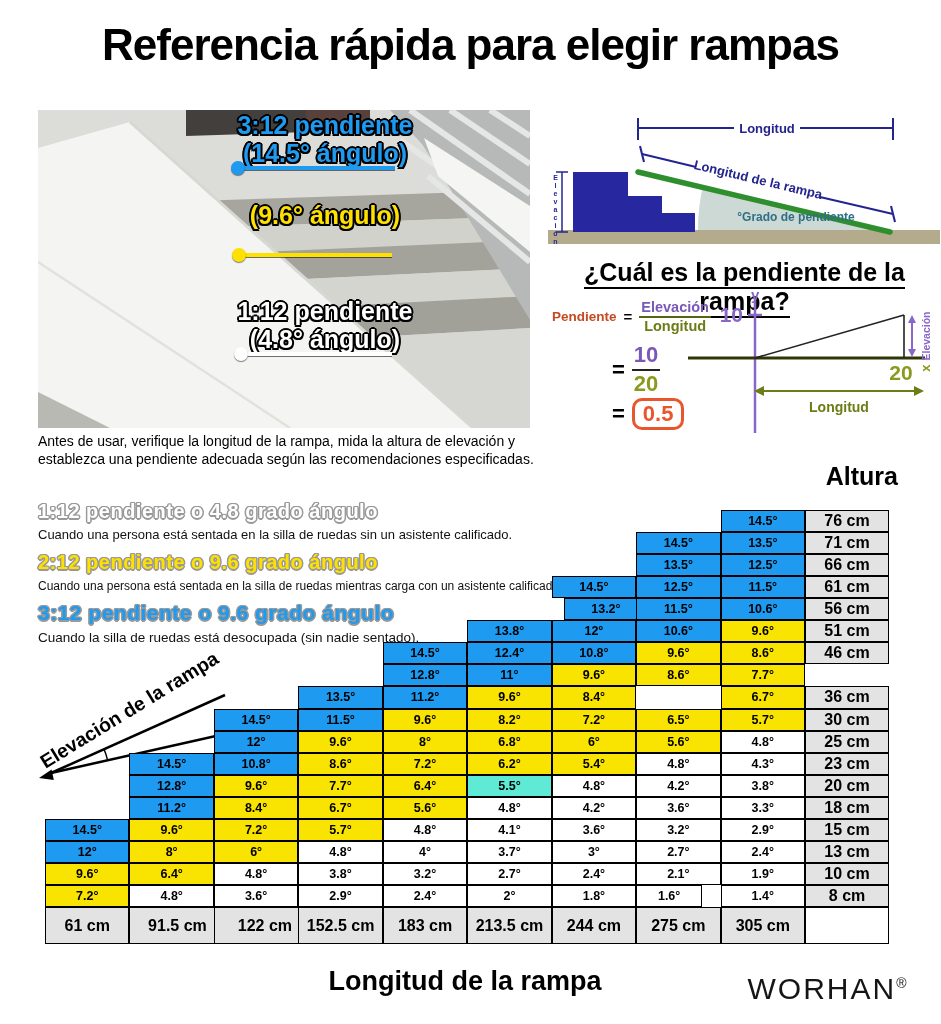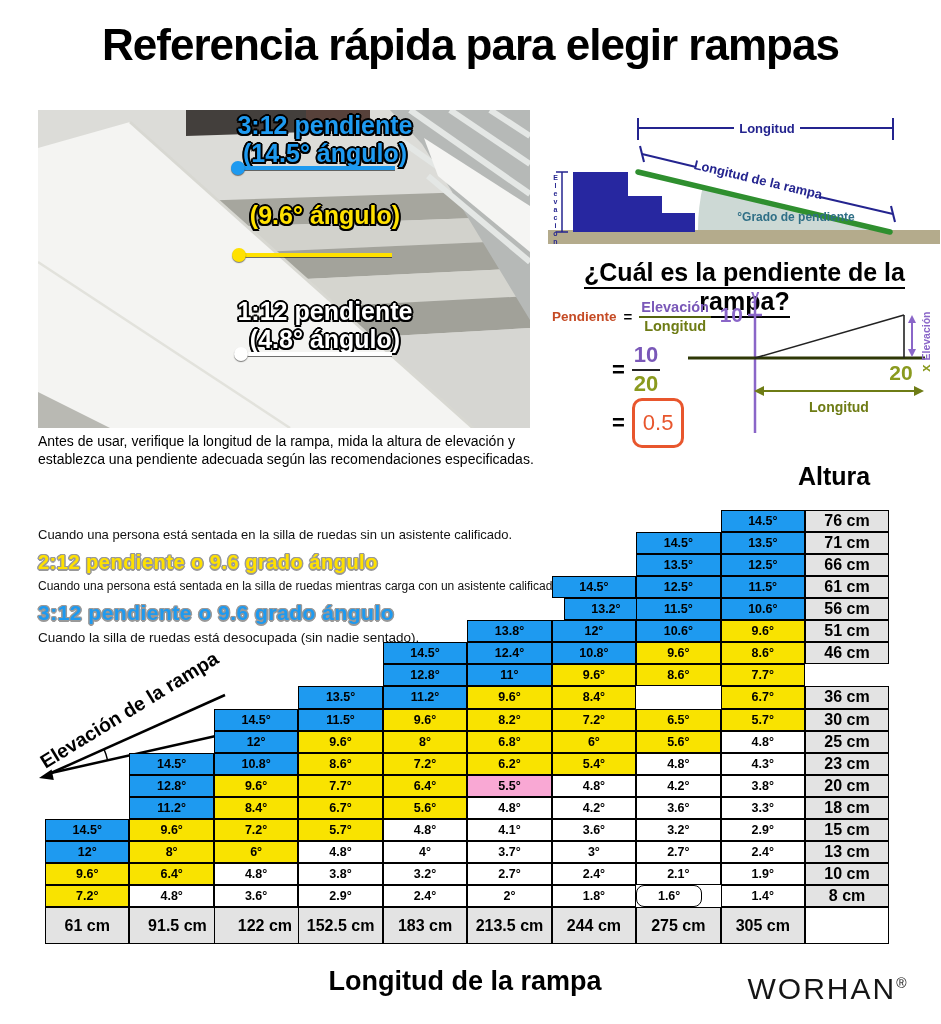--- a/index.html
+++ b/index.html
@@ -18,25 +18,25 @@
   
   .slope-q{left:548px;top:258px;width:393px;text-align:center;font-size:25px;font-weight:bold;}
   .slope-q span{border-bottom:2.5px solid #000;padding-bottom:1px;}
   .frow{display:flex;align-items:center;gap:7px;}
   .frac{display:inline-flex;flex-direction:column;text-align:center;}
   .frac .top{border-bottom:2px solid #56650f;padding:0 2px 1px;}
   .frac2 .top{border-bottom:2.5px solid #222;}
   .purple{color:#7a58b8;} .olive{color:#8a9a1e;} .olive-d{color:#6e7c15;}
   .pend{color:#c54a24;font-weight:bold;font-size:13.5px;}
   .eq{font-weight:bold;}
-  .resbox{border:3px solid #e8562d;border-radius:10px;color:#e8562d;font-weight:normal;font-size:22px;padding:9px 8px;}
+  .resbox{border:3px solid #e8562d;border-radius:10px;color:#e8562d;font-weight:bold;font-size:22px;padding:0 8px;}
   .elev-vert{left:552px;top:174px;height:62px;writing-mode:vertical-rl;text-orientation:upright;
              font-size:7px;font-weight:bold;color:#24248f;letter-spacing:1px;}
   .note{left:38px;top:432px;width:512px;font-size:14px;line-height:1.32;}
-  .altura{left:798px;top:462px;width:100px;text-align:left;font-size:25px;font-weight:bold;}
+  .altura{left:798px;top:462px;width:100px;text-align:right;font-size:25px;font-weight:bold;}
   
   .leg-t{font-weight:bold;font-size:20px;letter-spacing:.5px;
     text-shadow:1.5px 0 0 #999,-1.5px 0 0 #999,0 1.5px 0 #999,0 -1.5px 0 #999,
       1px 1px 0 #999,-1px -1px 0 #999,1px -1px 0 #999,-1px 1px 0 #999;}
   .leg-d{color:#111;}
   
   .slope-cell,.height-cell,.len-cell,.empty-cell{position:absolute;box-sizing:border-box;border:1.5px solid #000;
     display:flex;align-items:center;justify-content:center;font-weight:bold;}
   .slope-cell{font-size:12.5px;}
   .height-cell{background:#e3e3e3;font-size:16px;}
@@ -174,20 +174,21 @@
     <text x="213" y="92" text-anchor="middle" font-size="21" font-weight="bold" fill="#8a9a1e">20</text>
     <text x="242" y="48" text-anchor="middle" font-size="10.5" font-weight="bold" fill="#8a66c8" transform="rotate(-90 242 48)">Elevación</text>
     <text x="242" y="80" text-anchor="middle" font-size="13" font-weight="bold" fill="#8a9a1e" transform="rotate(-90 242 80)">x</text>
     <text x="151" y="124" text-anchor="middle" font-size="14" font-weight="bold" fill="#6e7c15">Longitud</text>
   </svg>
 
   <div class="abs note">Antes de usar, verifique la longitud de la rampa, mida la altura de elevación y establezca una pendiente adecuada según las recomendaciones especificadas.</div>
 
   <div class="abs altura">Altura</div>
 
+  <div class="abs leg-t" style="left: 38px; top: 500px; color: rgb(255, 255, 255);">1:12 pendiente o 4.8 grado ángulo</div>
   <div class="abs leg-d" style="left:38px;top:527px;font-size:13px;">Cuando una persona está sentada en la silla de ruedas sin un asistente calificado.</div>
   <div class="abs leg-t" style="left: 38px; top: 551px; color: rgb(255, 225, 0);">2:12 pendiente o 9.6 grado ángulo</div>
   <div class="abs leg-d" style="left:38px;top:579px;font-size:12px;">Cuando una persona está sentada en la silla de ruedas mientras carga con un asistente calificado.</div>
   <div class="abs leg-t" style="left: 38px; top: 601px; font-size: 21px; color: rgb(30, 154, 240);">3:12 pendiente o 9.6 grado ángulo</div>
   <div class="abs leg-d" style="left:38px;top:630px;font-size:13.5px;">Cuando la silla de ruedas está desocupada (sin nadie sentado).</div>
 
   <svg class="abs" style="left:35px;top:655px;" width="235" height="135" viewBox="0 0 235 135">
     <line x1="16" y1="118" x2="190" y2="40" stroke="#000" stroke-width="2.5"></line>
     <line x1="16" y1="118" x2="212" y2="74" stroke="#000" stroke-width="2.5"></line>
     <path d="M69,94.3 A58,58 0 0 1 72.6,105.3" fill="none" stroke="#000" stroke-width="1.5"></path>
@@ -258,21 +259,21 @@
       <div class="slope-cell" style="left: 382.8px; top: 752.66px; width: 84.45px; height: 22.06px; background: rgb(249, 227, 0);">7.2°</div>
       <div class="slope-cell" style="left: 467.25px; top: 752.66px; width: 84.45px; height: 22.06px; background: rgb(249, 227, 0);">6.2°</div>
       <div class="slope-cell" style="left: 551.7px; top: 752.66px; width: 84.45px; height: 22.06px; background: rgb(249, 227, 0);">5.4°</div>
       <div class="slope-cell" style="left: 636.15px; top: 752.66px; width: 84.45px; height: 22.06px; background: rgb(255, 255, 255);">4.8°</div>
       <div class="slope-cell" style="left: 720.6px; top: 752.66px; width: 84.45px; height: 22.06px; background: rgb(255, 255, 255);">4.3°</div>
       <div class="height-cell" style="left: 805.05px; top: 752.66px; width: 84px; height: 22.06px;">23 cm</div>
       <div class="slope-cell" style="left: 129.45px; top: 774.72px; width: 84.45px; height: 22.06px; background: rgb(30, 154, 240);">12.8°</div>
       <div class="slope-cell" style="left: 213.9px; top: 774.72px; width: 84.45px; height: 22.06px; background: rgb(249, 227, 0);">9.6°</div>
       <div class="slope-cell" style="left: 298.35px; top: 774.72px; width: 84.45px; height: 22.06px; background: rgb(249, 227, 0);">7.7°</div>
       <div class="slope-cell" style="left: 382.8px; top: 774.72px; width: 84.45px; height: 22.06px; background: rgb(249, 227, 0);">6.4°</div>
-      <div class="slope-cell" style="left: 467.25px; top: 774.72px; width: 84.45px; height: 22.06px; background: #f9a8d4;">5.5°</div>
+      <div class="slope-cell" style="left: 467.25px; top: 774.72px; width: 84.45px; height: 22.06px; background: #5eead4;">5.5°</div>
       <div class="slope-cell" style="left: 551.7px; top: 774.72px; width: 84.45px; height: 22.06px; background: rgb(255, 255, 255);">4.8°</div>
       <div class="slope-cell" style="left: 636.15px; top: 774.72px; width: 84.45px; height: 22.06px; background: rgb(255, 255, 255);">4.2°</div>
       <div class="slope-cell" style="left: 720.6px; top: 774.72px; width: 84.45px; height: 22.06px; background: rgb(255, 255, 255);">3.8°</div>
       <div class="height-cell" style="left: 805.05px; top: 774.72px; width: 84px; height: 22.06px;">20 cm</div>
       <div class="slope-cell" style="left: 129.45px; top: 796.78px; width: 84.45px; height: 22.06px; background: rgb(30, 154, 240);">11.2°</div>
       <div class="slope-cell" style="left: 213.9px; top: 796.78px; width: 84.45px; height: 22.06px; background: rgb(249, 227, 0);">8.4°</div>
       <div class="slope-cell" style="left: 298.35px; top: 796.78px; width: 84.45px; height: 22.06px; background: rgb(249, 227, 0);">6.7°</div>
       <div class="slope-cell" style="left: 382.8px; top: 796.78px; width: 84.45px; height: 22.06px; background: rgb(249, 227, 0);">5.6°</div>
       <div class="slope-cell" style="left: 467.25px; top: 796.78px; width: 84.45px; height: 22.06px; background: rgb(255, 255, 255);">4.8°</div>
       <div class="slope-cell" style="left: 551.7px; top: 796.78px; width: 84.45px; height: 22.06px; background: rgb(255, 255, 255);">4.2°</div>
@@ -309,21 +310,21 @@
       <div class="slope-cell" style="left: 636.15px; top: 862.96px; width: 84.45px; height: 22.06px; background: rgb(255, 255, 255);">2.1°</div>
       <div class="slope-cell" style="left: 720.6px; top: 862.96px; width: 84.45px; height: 22.06px; background: rgb(255, 255, 255);">1.9°</div>
       <div class="height-cell" style="left: 805.05px; top: 862.96px; width: 84px; height: 22.06px;">10 cm</div>
       <div class="slope-cell" style="left: 45px; top: 885.02px; width: 84.45px; height: 22.06px; background: rgb(249, 227, 0);">7.2°</div>
       <div class="slope-cell" style="left: 129.45px; top: 885.02px; width: 84.45px; height: 22.06px; background: rgb(255, 255, 255);">4.8°</div>
       <div class="slope-cell" style="left: 213.9px; top: 885.02px; width: 84.45px; height: 22.06px; background: rgb(255, 255, 255);">3.6°</div>
       <div class="slope-cell" style="left: 298.35px; top: 885.02px; width: 84.45px; height: 22.06px; background: rgb(255, 255, 255);">2.9°</div>
       <div class="slope-cell" style="left: 382.8px; top: 885.02px; width: 84.45px; height: 22.06px; background: rgb(255, 255, 255);">2.4°</div>
       <div class="slope-cell" style="left: 467.25px; top: 885.02px; width: 84.45px; height: 22.06px; background: rgb(255, 255, 255);">2°</div>
       <div class="slope-cell" style="left: 551.7px; top: 885.02px; width: 84.45px; height: 22.06px; background: rgb(255, 255, 255);">1.8°</div>
-      <div class="slope-cell" style="left: 636.15px; top: 885.02px; width: 66px; height: 22.06px; background: rgb(255, 255, 255); border-radius: 8px;">1.6°</div>
+      <div class="slope-cell" style="left: 636.15px; top: 885.02px; width: 66px; height: 22.06px; background: rgb(255, 255, 255);">1.6°</div>
       <div class="slope-cell" style="left: 720.6px; top: 885.02px; width: 84.45px; height: 22.06px; background: rgb(255, 255, 255);">1.4°</div>
       <div class="height-cell" style="left: 805.05px; top: 885.02px; width: 84px; height: 22.06px;">8 cm</div>
       <div class="len-cell" style="left: 45px; top: 907.08px; width: 84.45px; height: 37px;">61 cm</div>
       <div class="len-cell" style="left: 129.45px; top: 907.08px; width: 96px; height: 37px; text-align: right;">91.5 cm</div>
       <div class="len-cell" style="left: 213.9px; top: 907.08px; width: 102px; height: 37px;">122 cm</div>
       <div class="len-cell" style="left: 298.35px; top: 907.08px; width: 84.45px; height: 37px;">152.5 cm</div>
       <div class="len-cell" style="left: 382.8px; top: 907.08px; width: 84.45px; height: 37px;">183 cm</div>
       <div class="len-cell" style="left: 467.25px; top: 907.08px; width: 84.45px; height: 37px;">213.5 cm</div>
       <div class="len-cell" style="left: 551.7px; top: 907.08px; width: 84.45px; height: 37px;">244 cm</div>
       <div class="len-cell" style="left: 636.15px; top: 907.08px; width: 84.45px; height: 37px;">275 cm</div>

